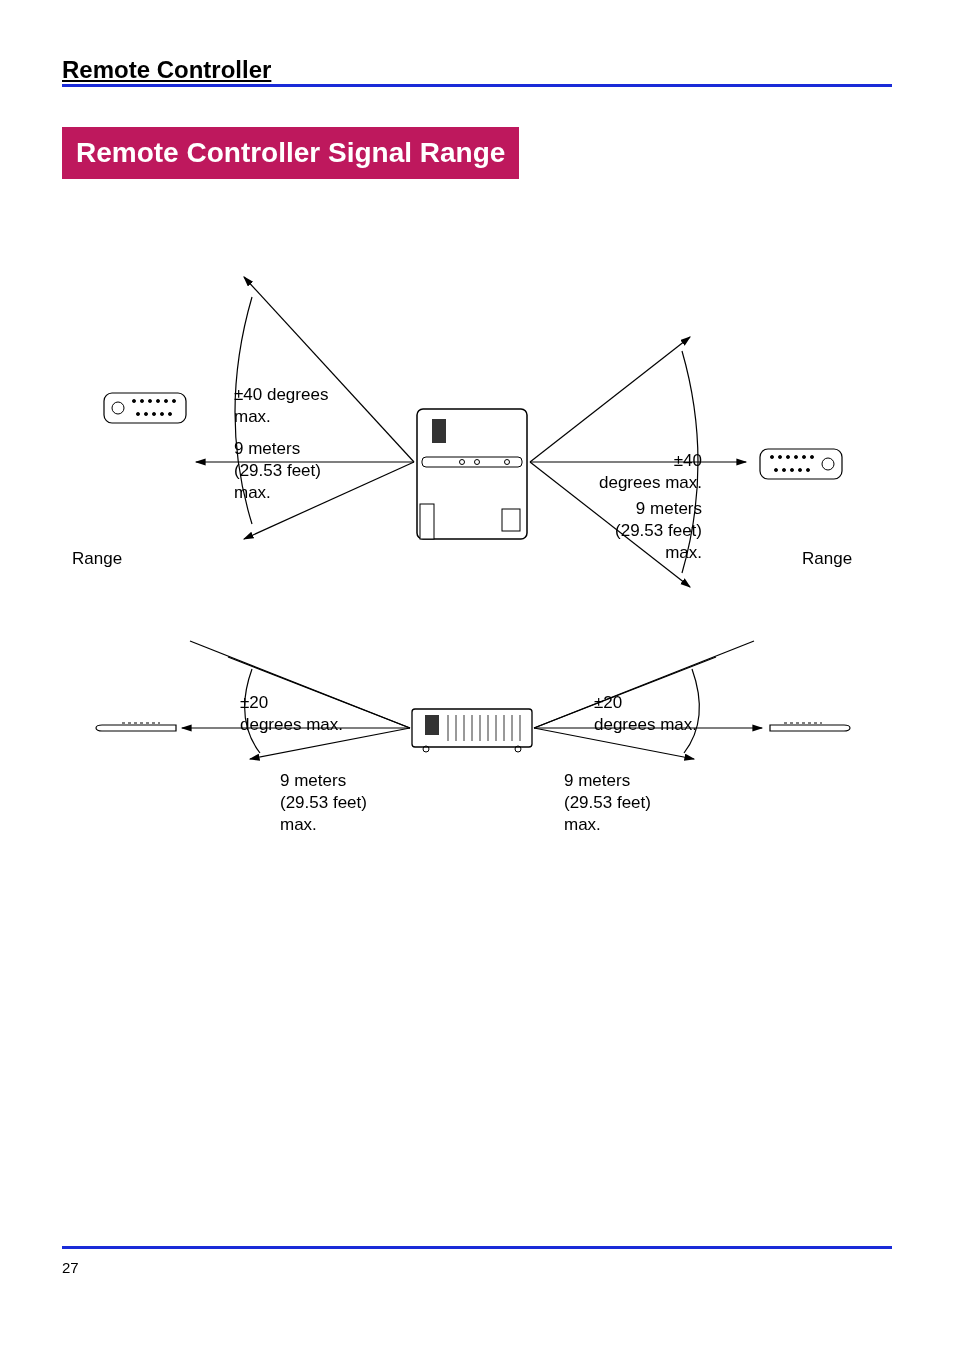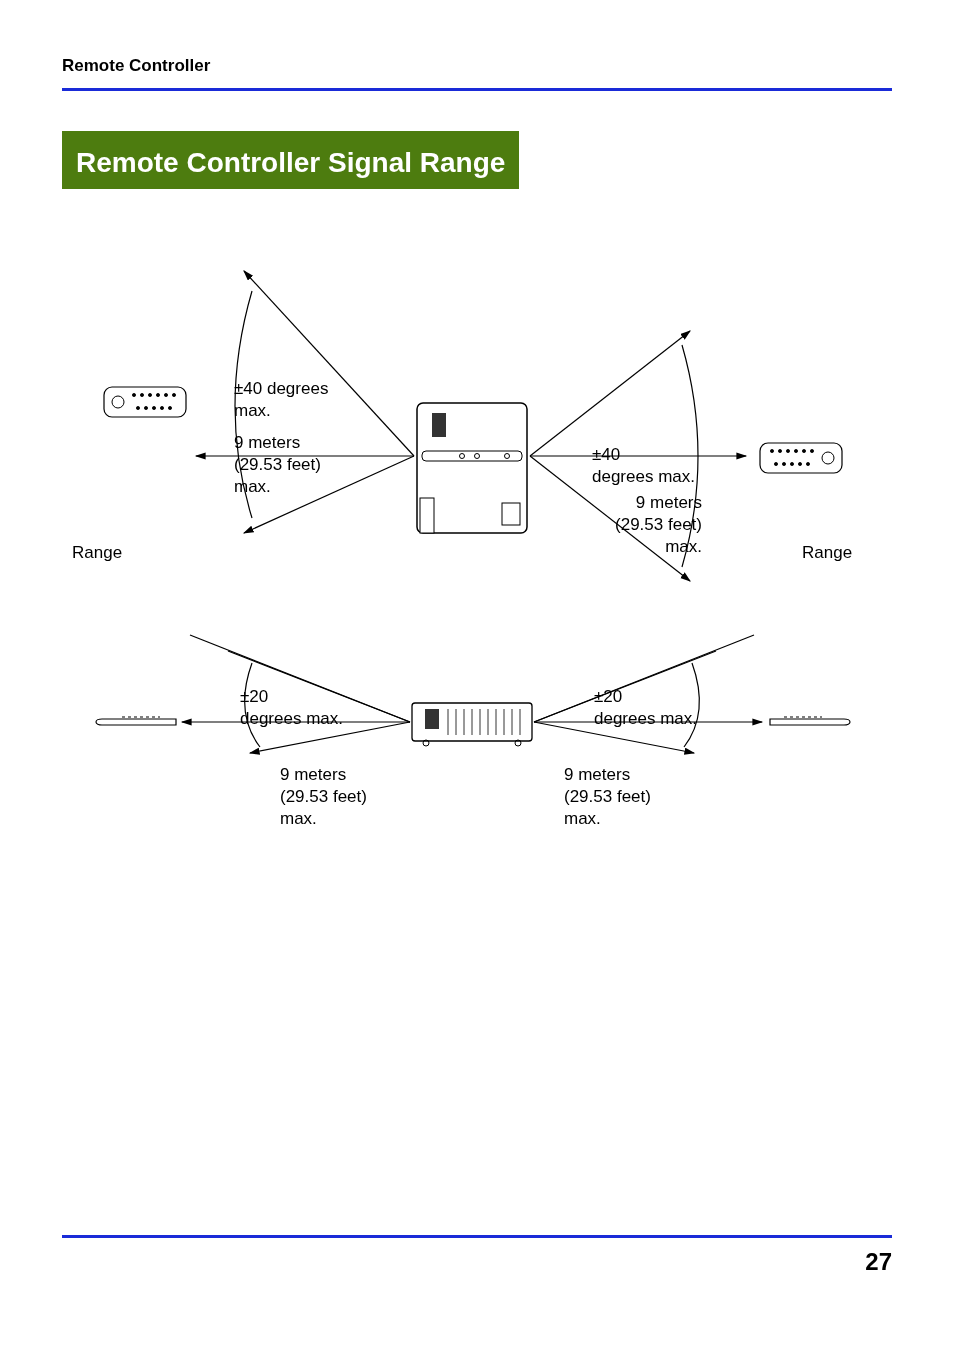--- a/index.html
+++ b/index.html
@@ -10,37 +10,38 @@
       font-family: Arial, Helvetica, sans-serif;
       color: #000;
       position: relative;
     }
     .page {
       padding: 56px 62px 40px 62px;
       position: relative;
       height: 100%;
     }
     .running-head {
-      font-size: 17px;
+      font-size: 24px;
       font-weight: bold;
-      margin-bottom: 12px;
+      margin-bottom: 0;
+      text-decoration: underline;
     }
     .hr-top {
       border: none;
       border-top: 3px solid #1a2bd8;
       margin-bottom: 40px;
     }
     .title-band {
-      background: #4d7c0f;
+      background: #be185d;
       color: #fff;
       display: inline-block;
-      padding: 16px 14px 10px 14px;
+      padding: 10px 14px 10px 14px;
       font-size: 28px;
       font-weight: bold;
-      margin-bottom: 18px;
+      margin-bottom: 34px;
     }
     .body-text {
       font-size: 18px;
       line-height: 1.45;
       text-align: justify;
       word-spacing: 2px;
     }
     .figure-area {
       position: relative;
       width: 100%;
@@ -59,23 +60,23 @@
       left: 62px;
       right: 62px;
       bottom: 76px;
     }
     .hr-bot {
       border: none;
       border-top: 3px solid #1a2bd8;
       margin-bottom: 10px;
     }
     .page-num {
-      text-align: right;
-      font-weight: bold;
-      font-size: 24px;
+      text-align: left;
+      font-weight: normal;
+      font-size: 15px;
     }
     svg { position: absolute; top: 0; left: 0; }
   </style>
 </head>
 <body>
 
 <div class="page">
   <div class="running-head">Remote Controller</div>
   <hr class="hr-top">
 
@@ -204,21 +205,21 @@
 
     <div class="label" style="left:10px; top:278px;">Range</div>
     <div class="label" style="left:740px; top:278px;">Range</div>
 
     <div class="label" style="left:172px; top:114px;">±40 degrees
 max.</div>
     <div class="label" style="left:172px; top:168px;">9 meters
 (29.53 feet)
 max.</div>
 
-    <div class="label" style="left:530px; top:180px; width:110px;">±40
+    <div class="label" style="left:530px; top:180px; text-align:right; width:110px;">±40
 degrees max.</div>
     <div class="label" style="left:530px; top:228px; text-align:right; width:110px;">9 meters
 (29.53 feet)
 max.</div>
 
     <div class="label" style="left:178px; top:422px;">±20
 degrees max.</div>
     <div class="label" style="left:218px; top:500px;">9 meters
 (29.53 feet)
 max.</div>

